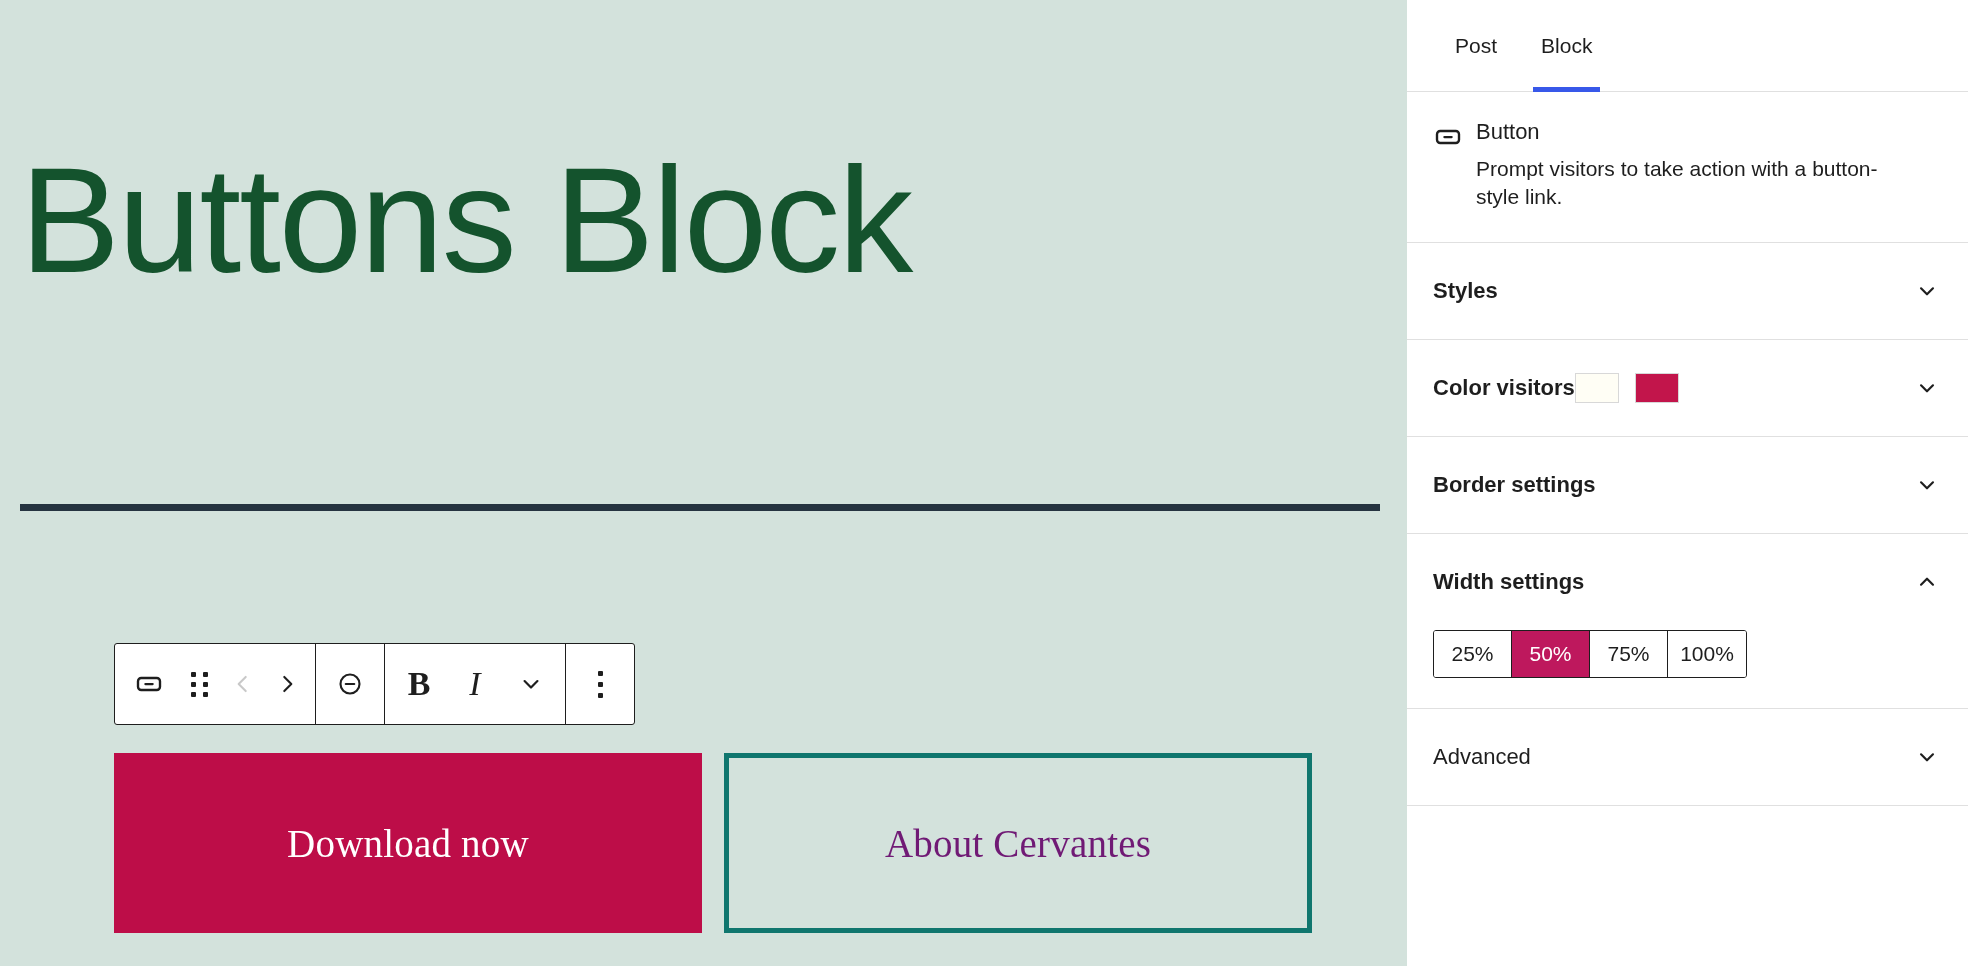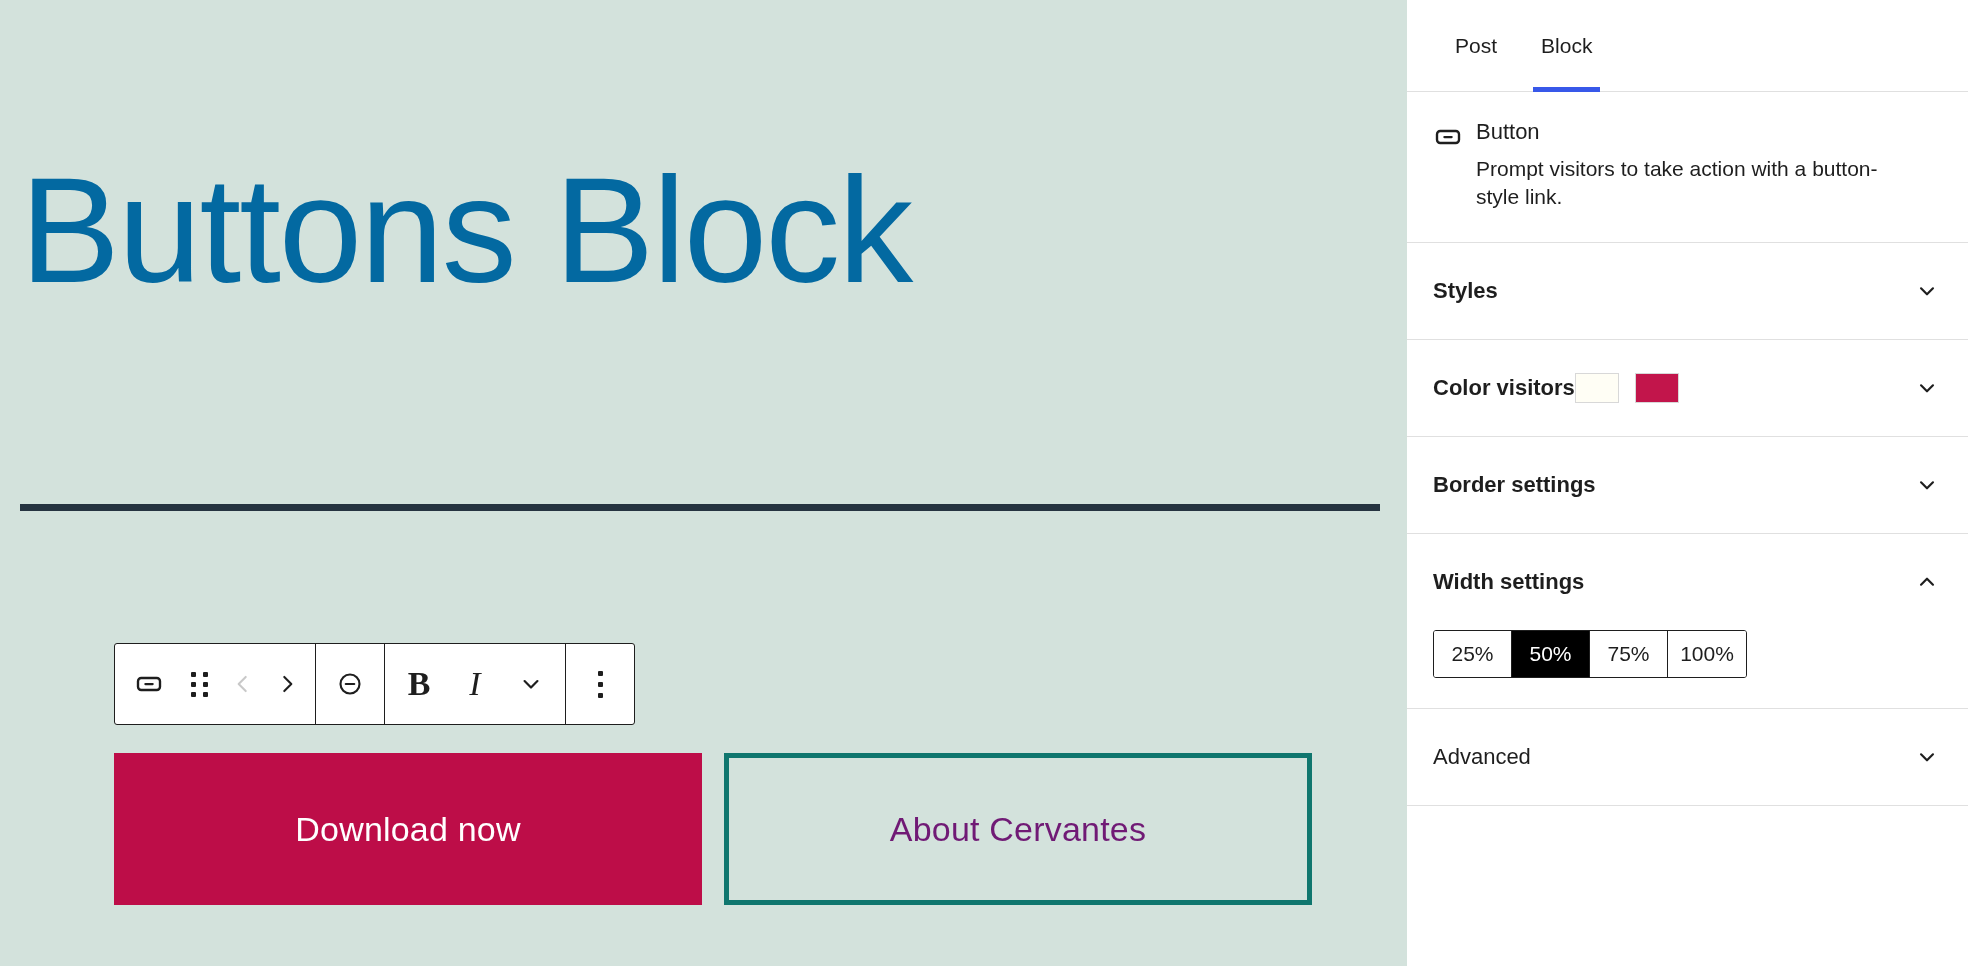--- a/index.html
+++ b/index.html
@@ -26,26 +26,26 @@
   .canvas-inner {
     position: absolute;
     left: 20px;
     top: 0;
     width: 1365px;
     height: 100%;
   }
   .post-title {
     position: absolute;
     left: 0;
-    top: 149px;
+    top: 139px;
     font-size: 150px;
     line-height: 1.08;
     letter-spacing: -2px;
     font-weight: 400;
-    color: #0369a1;
+    color: #14532d;
     white-space: nowrap;
   }
   .separator {
     position: absolute;
     left: 0;
     top: 504px;
     width: 1360px;
     height: 7px;
     background: #253340;
   }
@@ -108,28 +108,29 @@
   
   .buttons-row {
     position: absolute;
     left: 94px;
     top: 753px;
     display: flex;
     gap: 22px;
   }
   .wp-button {
     min-width: 588px;
-    height: 152px;
+    height: 180px;
     display: flex;
     align-items: center;
     justify-content: center;
-    font-size: 34px;
+    font-size: 39px;
     letter-spacing: 0.2px;
     cursor: pointer;
     user-select: none;
+    font-family: Liberation Serif, serif;
   }
   .wp-button.fill {
     background: #bd0d48;
     color: #ffffff;
     border: none;
   }
   .wp-button.outline {
     background: transparent;
     color: #701a75;
     border: 5px solid #0f766e;
@@ -255,21 +256,21 @@
     display: flex; align-items: center; justify-content: center;
     font-size: 21px;
     background: #ffffff;
     color: #1e1e1e;
     border: none;
     border-right: 1.5px solid #1e1e1e;
     cursor: pointer;
     font-family: inherit;
   }
   .width-btn:last-child { border-right: none; }
-  .width-btn.selected { background: #000000; color: #ffffff; }
+  .width-btn.selected { background: #be185d; color: #ffffff; }
 </style>
 </head>
 <body>
 
 <div class="app">
 
   <div class="canvas">
     <div class="canvas-inner">
 
       <div class="post-title">Buttons Block</div>

